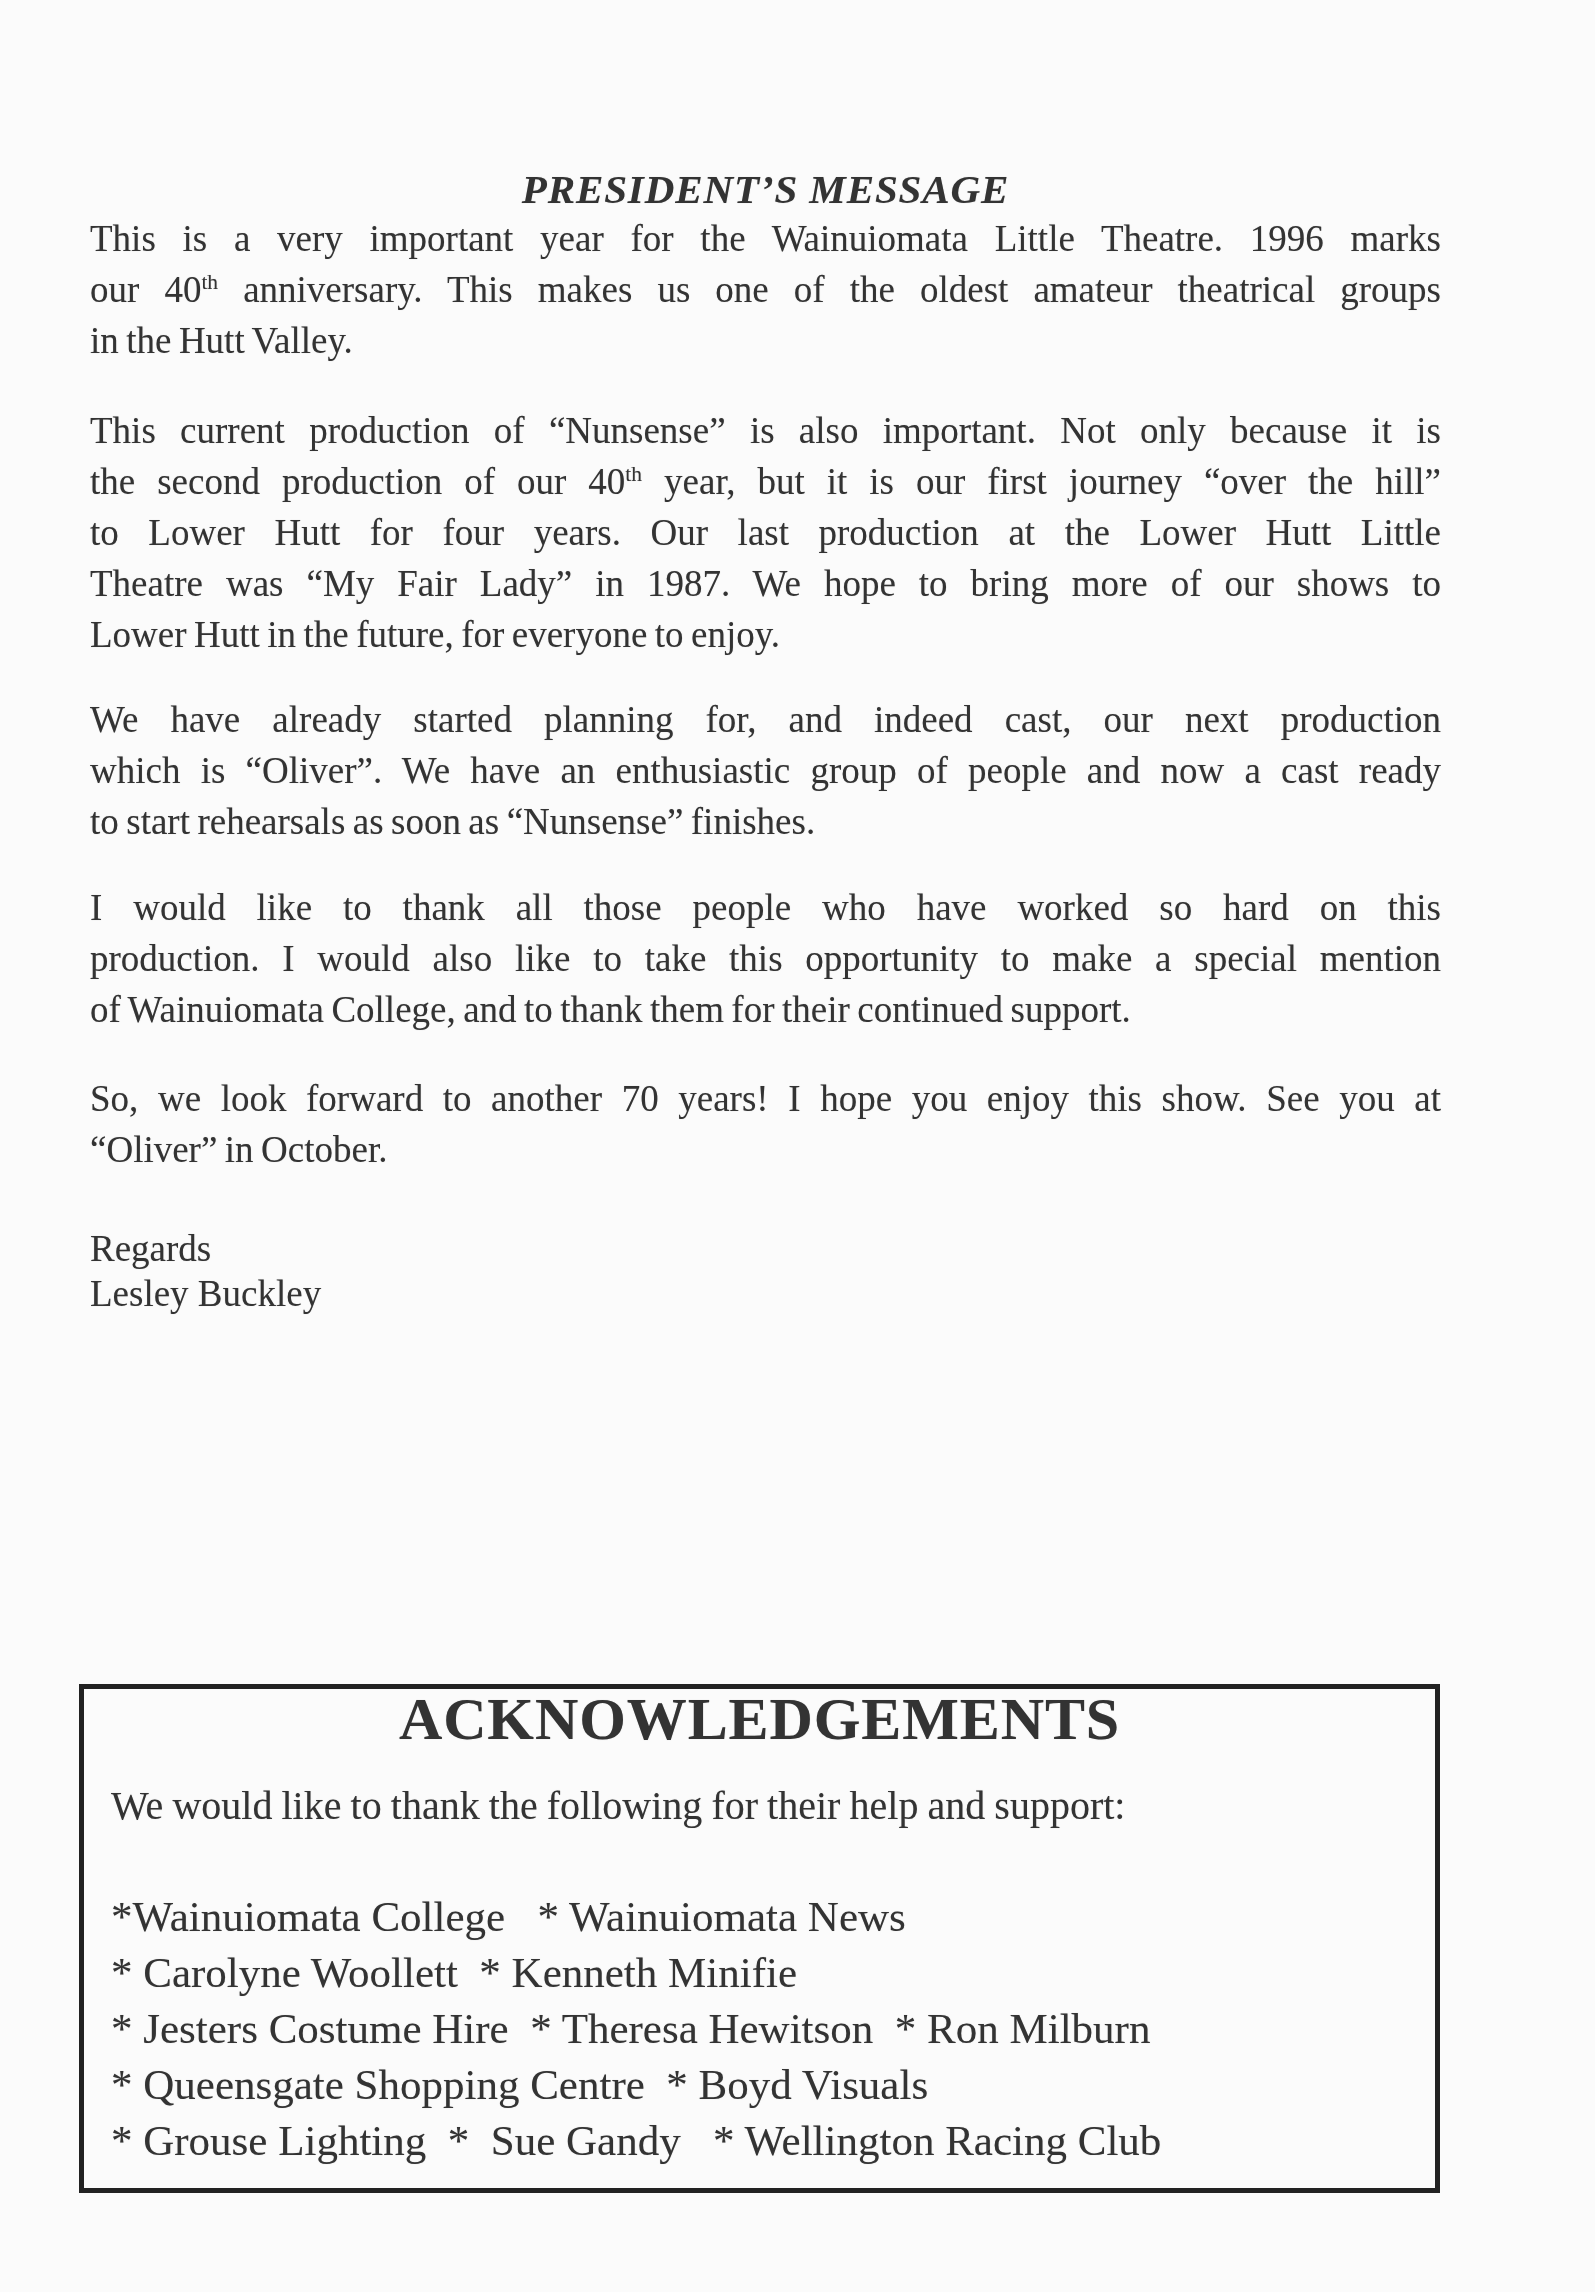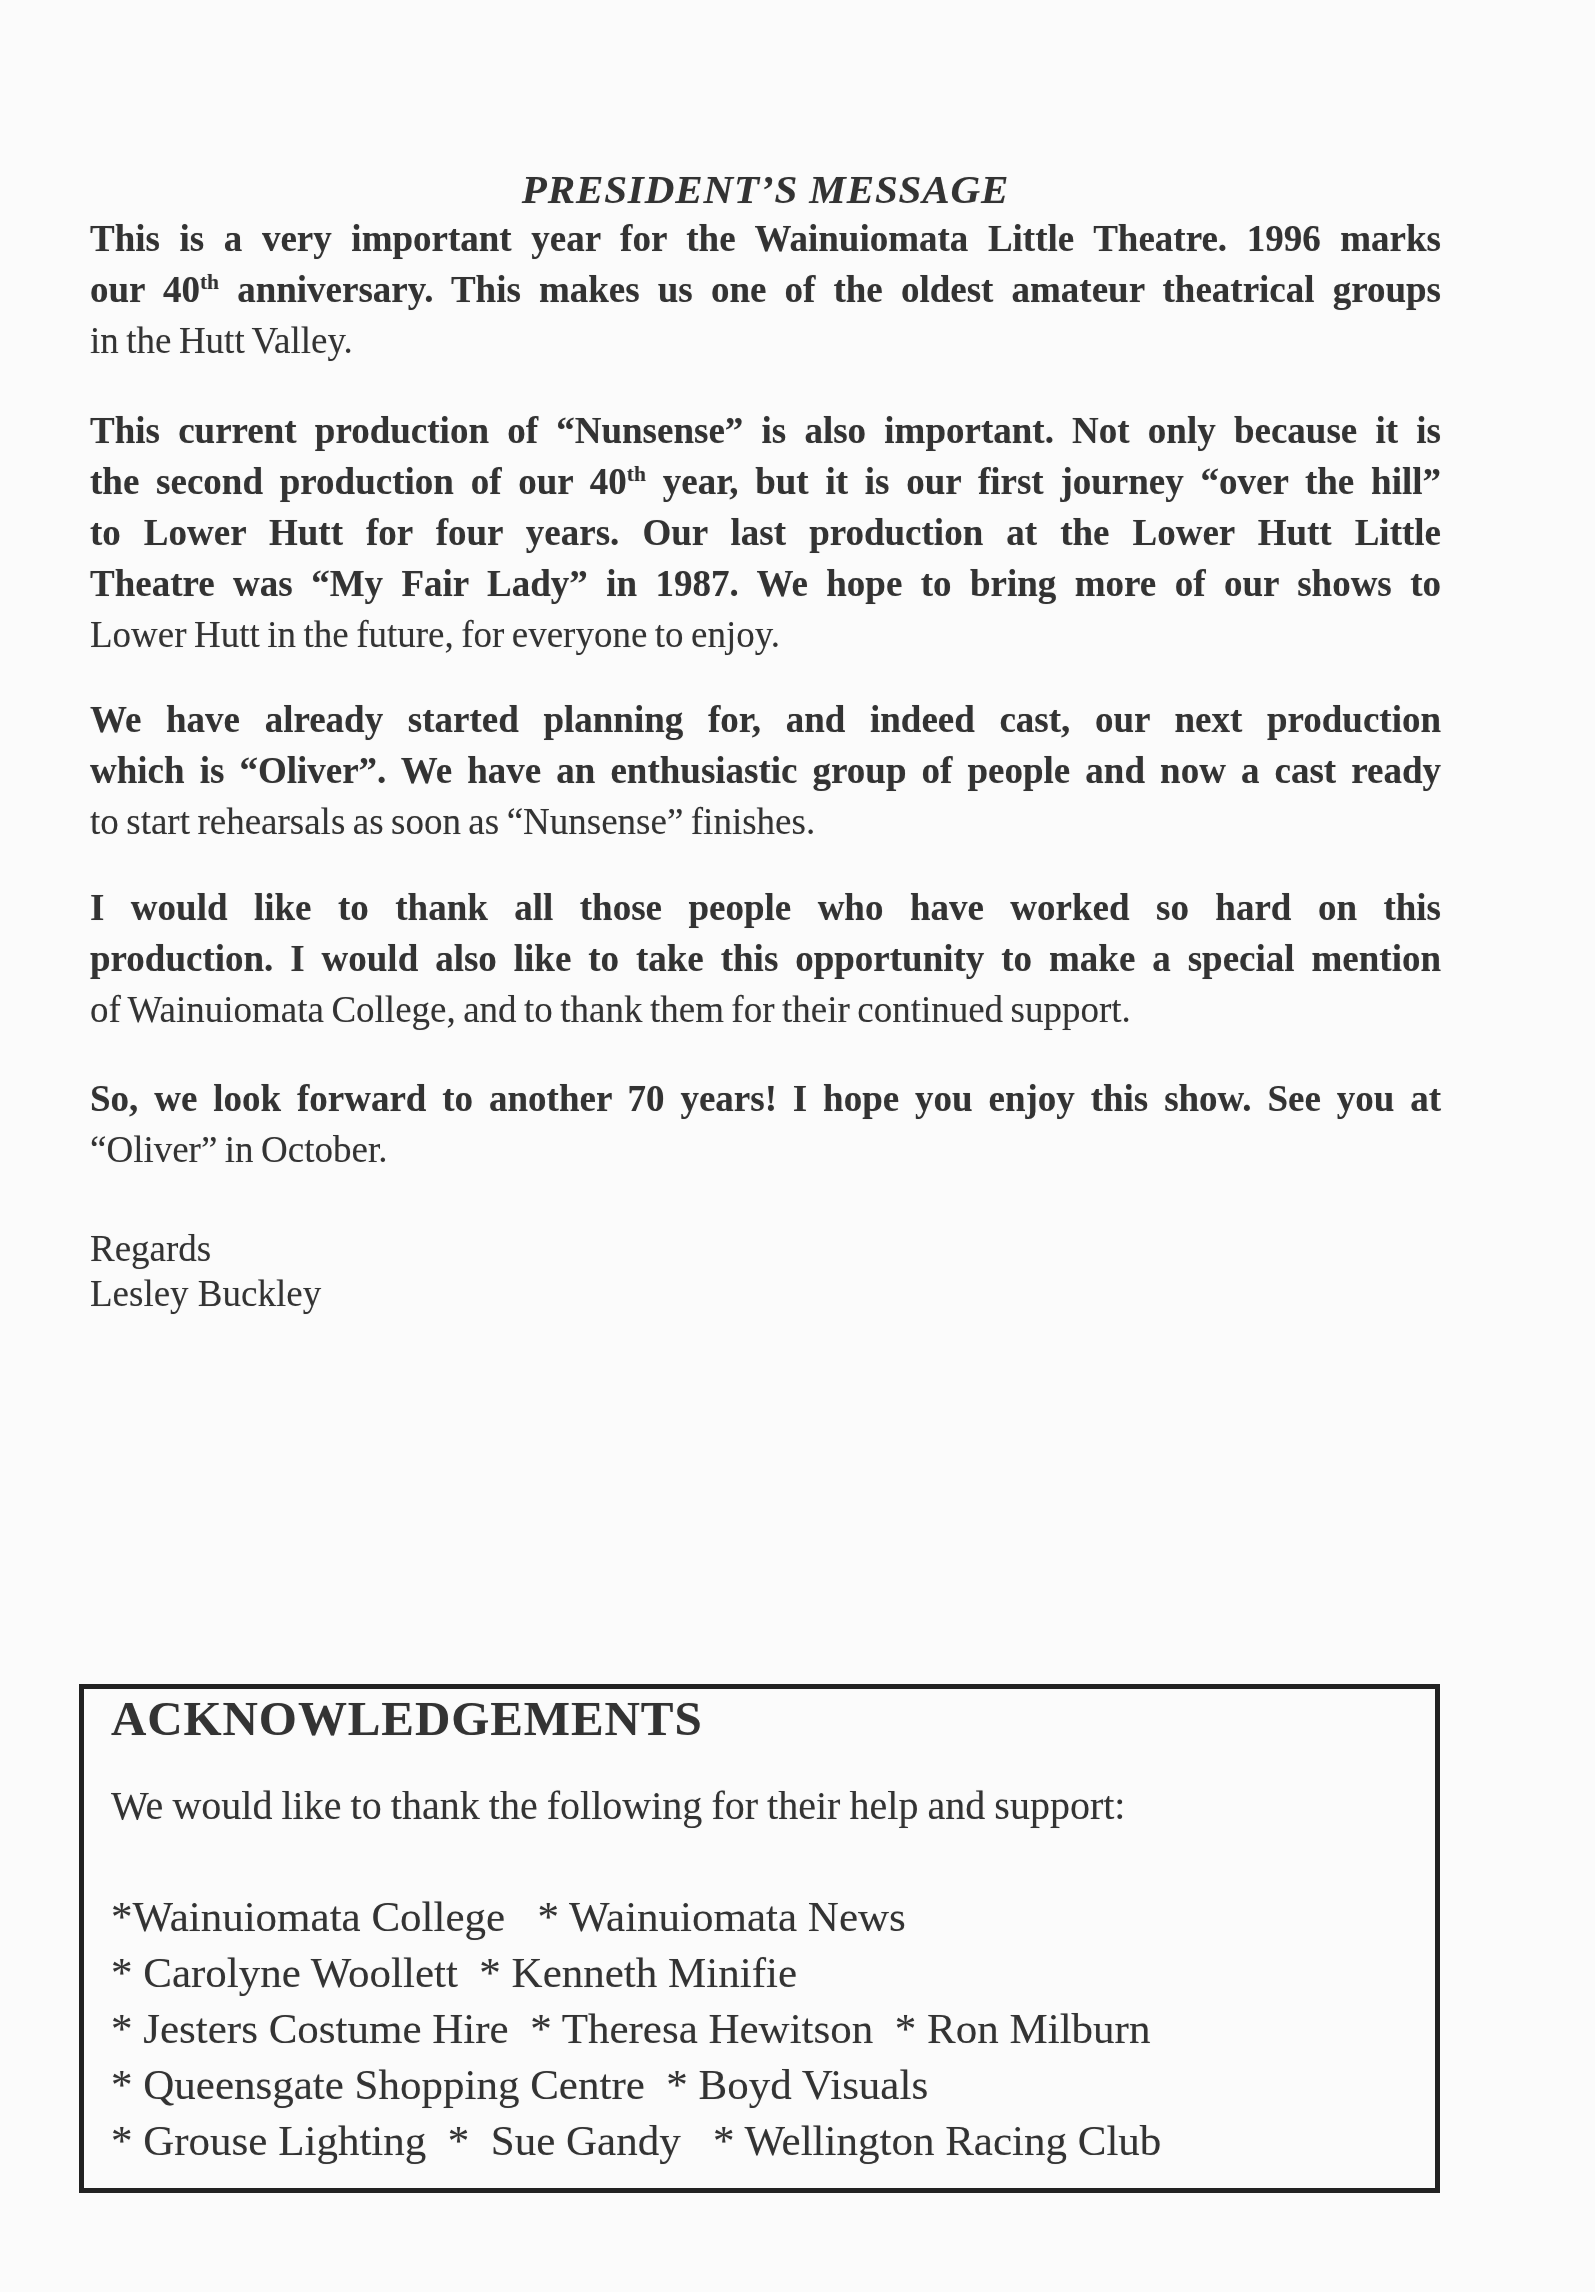--- a/index.html
+++ b/index.html
@@ -12,33 +12,33 @@
   .doc-title{
     position:absolute;left:90px;top:120px;width:1351px;
     text-align:center;font-size:41px;font-weight:bold;font-style:italic;
     letter-spacing:0.9px;line-height:50px;margin-top:44px;
   }
   .para{
     position:absolute;left:90px;width:1351px;
     font-size:37px;line-height:51px;word-spacing:-1.8px;
   }
   .ln{display:block;}
-  .j{text-align:justify;text-align-last:justify;font-weight:bold;}
+  .j{text-align:justify;text-align-last:justify;}
   sup{font-size:58%;vertical-align:super;line-height:0;}
   .sig{
     position:absolute;left:90px;top:1226px;
     font-size:37px;line-height:45px;
   }
   .ack{
     position:absolute;left:79px;top:1684px;width:1361px;height:509px;
     box-sizing:border-box;border:5.4px solid #222;
     padding:5.4px 27px 0 27px;background:transparent;
   }
   .ack-title{
-    font-size:49px;font-weight:bold;
+    text-align:center;font-size:60px;font-weight:bold;
     line-height:50px;letter-spacing:0.9px;
   }
   .ack-intro{
     margin-top:38px;font-size:40px;line-height:48px;
     word-spacing:-0.9px;
   }
   .ack-list{margin-top:59px;font-size:43px;line-height:56px;}
   .ack-line{display:block;}
 </style>
 </head>

